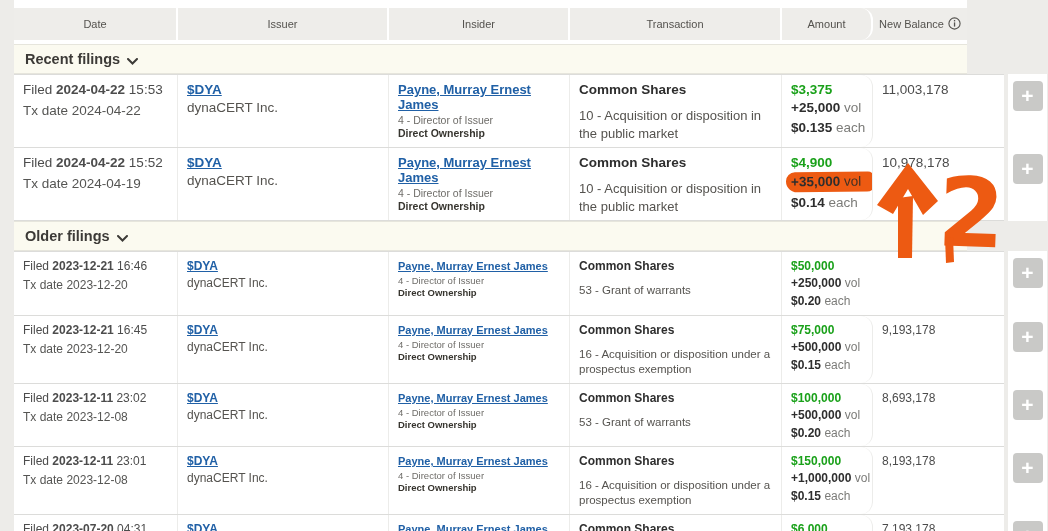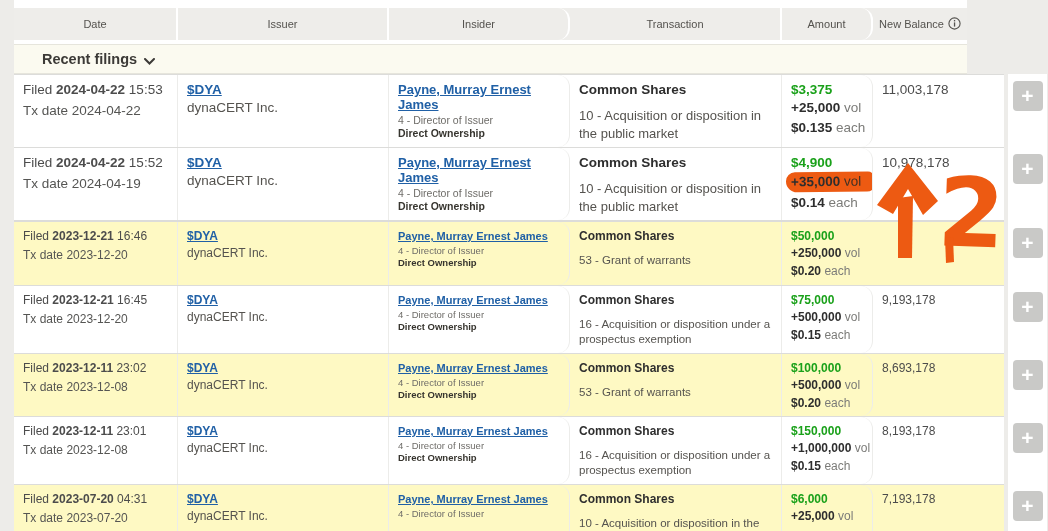--- a/index.html
+++ b/index.html
@@ -11,39 +11,39 @@
   .page { position:absolute; left:14px; top:0; }
   .top-strip { width:953px; height:8px; background:#ffffff; }
 
   
   .thead { display:flex; width:953px; height:32px; background:#eeedea; }
   .th {
     display:flex; align-items:center; justify-content:center; gap:4px;
     font-size:11px; color:#54524e; border-right:2px solid #ffffff;
   }
   .th:last-child { border-right:none; }
-  .w-date{width:164px;} .w-issuer{width:211px;} .w-insider{width:181px;border-radius:12px;}
+  .w-date{width:164px;} .w-issuer{width:211px;} .w-insider{width:181px;}
   .w-tx{width:212px;} .w-amt{width:91px;border-radius:12px;} .w-bal{width:94px;}
 
   
   .gap4 { width:953px; height:4px; background:#ffffff; }
   .section-bar {
     width:953px; height:30px; background:#fbfaf0;
     border-top:1px solid #e6e5dc; border-bottom:1px solid #e6e5dc;
-    display:flex; align-items:center; padding-left:28px; gap:7px; cursor:pointer;
+    display:flex; align-items:center; padding-left:11px; gap:7px; cursor:pointer;
   }
   .section-bar .lbl { font-size:14.5px; font-weight:bold; color:#3c3a37; }
 
   
   .row-line { display:flex; align-items:stretch; }
   .row { display:flex; width:990px; background:#ffffff; border-top:1px solid #dcdcda; }
   .rows .row-line:last-child .row { border-bottom:1px solid #dcdcda; }
   .cell { padding:7px 9px 5px 9px; border-right:1px solid #ececea; overflow:hidden; }
   .cell:last-child { border-right:none; }
-  .r-older .row.alt { background:#fef9c3; }
+  .r-older .row.alt { background:#ffffff; }
 
   .r-recent .row { min-height:69px; font-size:13.5px; }
   .r-older  .row { min-height:57px; font-size:12px; }
 
   .muted { color:#7b7b78; font-weight:normal; }
   .b { font-weight:bold; color:#2e2e2e; }
   a.lnk { color:#2060a6; font-weight:bold; text-decoration:underline; }
 
   .date-l1 { color:#4c4c4c; }
   .date-l2 { color:#555553; margin-top:6px; }
@@ -196,20 +196,28 @@
       <div class="cell w-bal bal"><span>10,978,178</span></div>
     </div>
     <div class="plus-cell">
       <button class="plus-btn">+</button>
     </div>
   </div>
 </div>
   </div>
 
   <div class="section-wrap r-older">
+    <div class="section-bar">
+      <span class="lbl">Older filings</span>
+      <span class="chev">
+        <svg width="11" height="7" viewBox="0 0 11 7">
+              <polyline points="1,1 5.5,5.5 10,1" fill="none" stroke="#3c3a37" stroke-width="2" stroke-linecap="round"></polyline>
+            </svg>
+      </span>
+    </div>
     <div class="rows">
   <div class="row-line r-older">
     <div class="row alt">
       <div class="cell w-date">
         <div class="date-l1"><span>Filed</span> <b>2023-12-21</b> <span>16:46</span></div>
         <div class="date-l2"><span>Tx date</span> <span>2023-12-20</span></div>
       </div>
       <div class="cell w-issuer">
         <a class="lnk" href="#">$DYA</a>
         <div class="issuer-name">dynaCERT Inc.</div>

